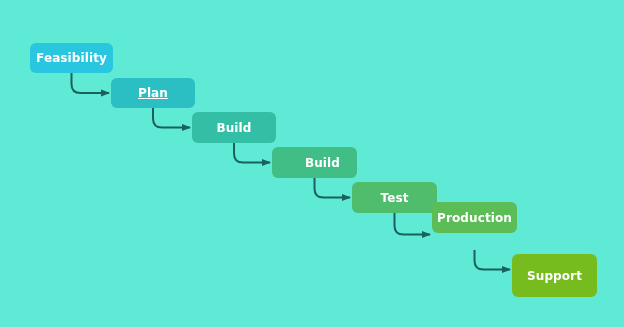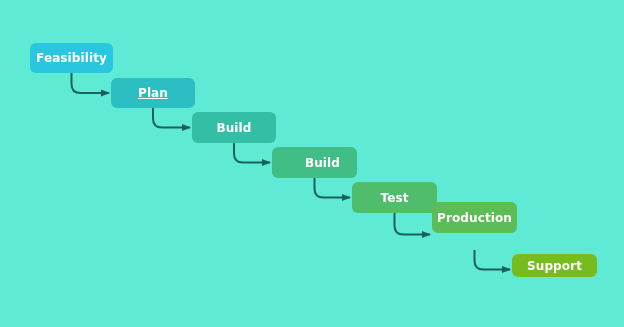--- a/index.html
+++ b/index.html
@@ -72,18 +72,18 @@
       </div>
       <div class="stage-box" style="left: 272px; top: 147px; width: 85px; height: 31px; background: rgb(65, 189, 134); padding-left: 16px;">
         <span class="stage-label" style="color: rgb(255, 255, 255);">Build</span>
       </div>
       <div class="stage-box" style="left: 352px; top: 182px; width: 85px; height: 31px; background: rgb(79, 189, 107);">
         <span class="stage-label" style="color: rgb(255, 255, 255);">Test</span>
       </div>
       <div class="stage-box" style="left: 432px; top: 202px; width: 85px; height: 31px; background: rgb(92, 188, 86);">
         <span class="stage-label" style="color: rgb(255, 255, 255);">Production</span>
       </div>
-      <div class="stage-box" style="left: 512px; top: 254px; width: 85px; height: 23px; background: rgb(119, 188, 31);">
+      <div class="stage-box" style="left: 512px; top: 254px; width: 85px; height: 43px; background: rgb(119, 188, 31);">
         <span class="stage-label" style="color: rgb(255, 255, 255);">Support</span>
       </div>
     </div>
 
 </div>
 
 </body></html>

